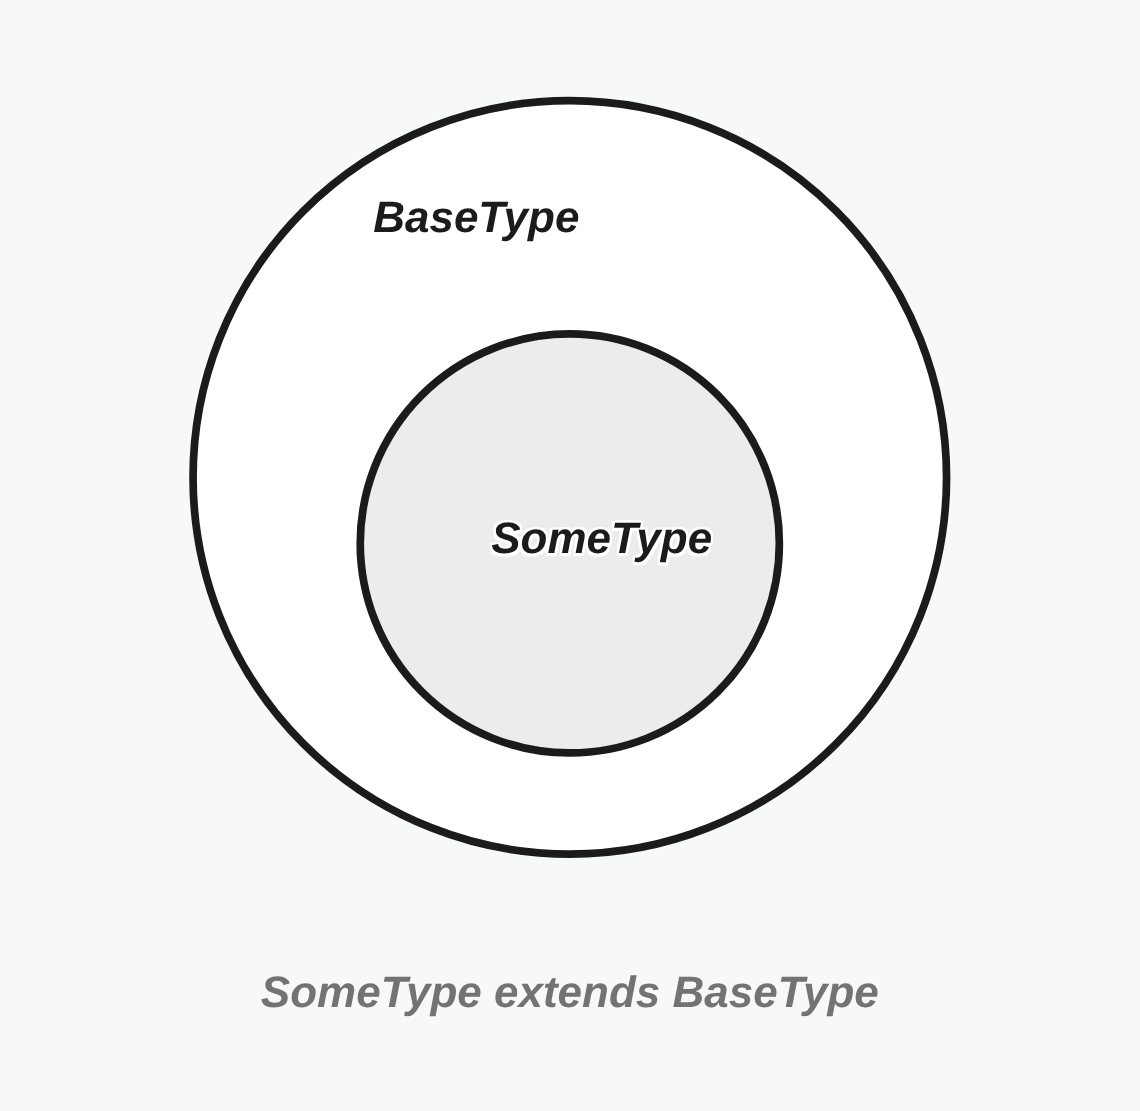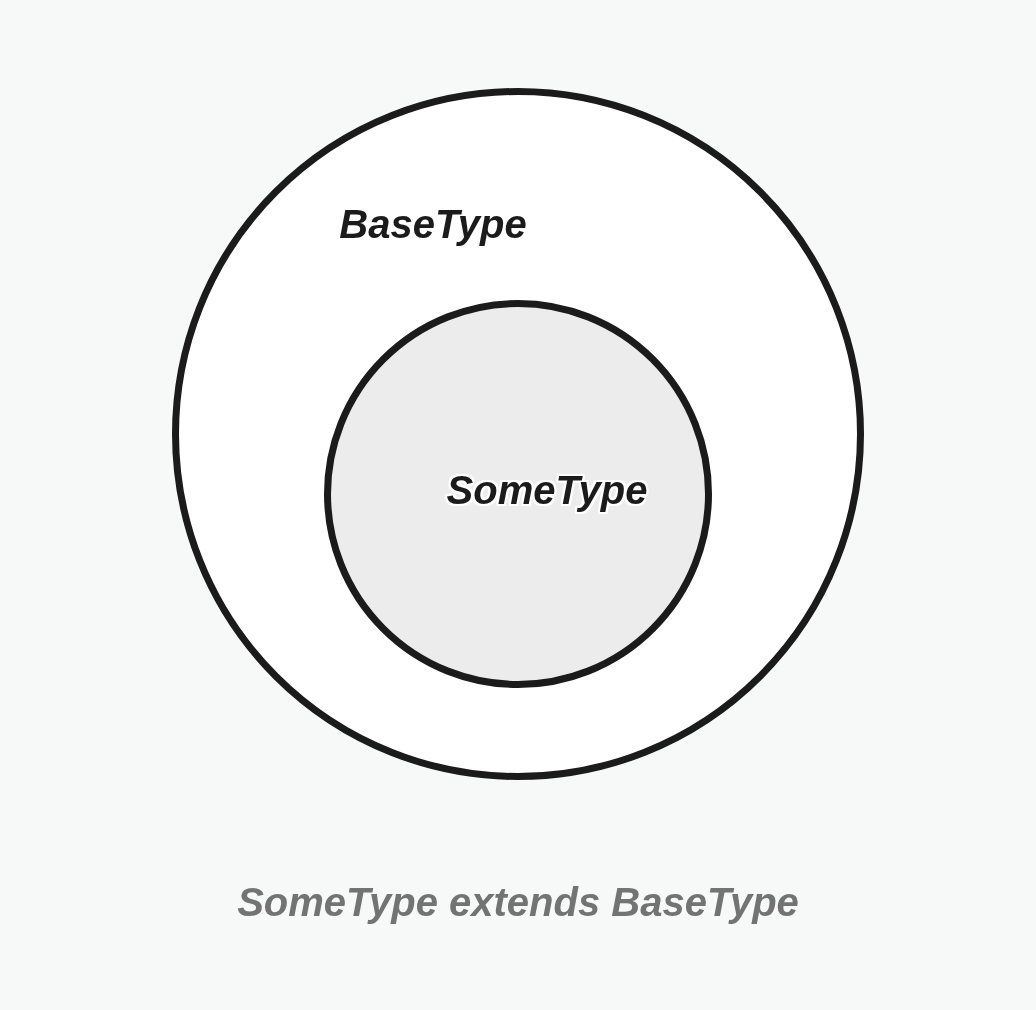--- a/index.html
+++ b/index.html
@@ -42,21 +42,20 @@
     font-weight: 700;
     font-style: italic;
     white-space: nowrap;
     text-align: center;
   }
   .outer-label {
     left: 0;
     width: 866px;
     top: 176px;
     font-size: 40px;
-    margin-top: 26px;
   }
   .inner-label {
     left: 0;
     width: 1036px;
     top: 468px;
     font-size: 40px;
     
     text-shadow:
       -2px -2px 0 #fff,
        2px -2px 0 #fff,

